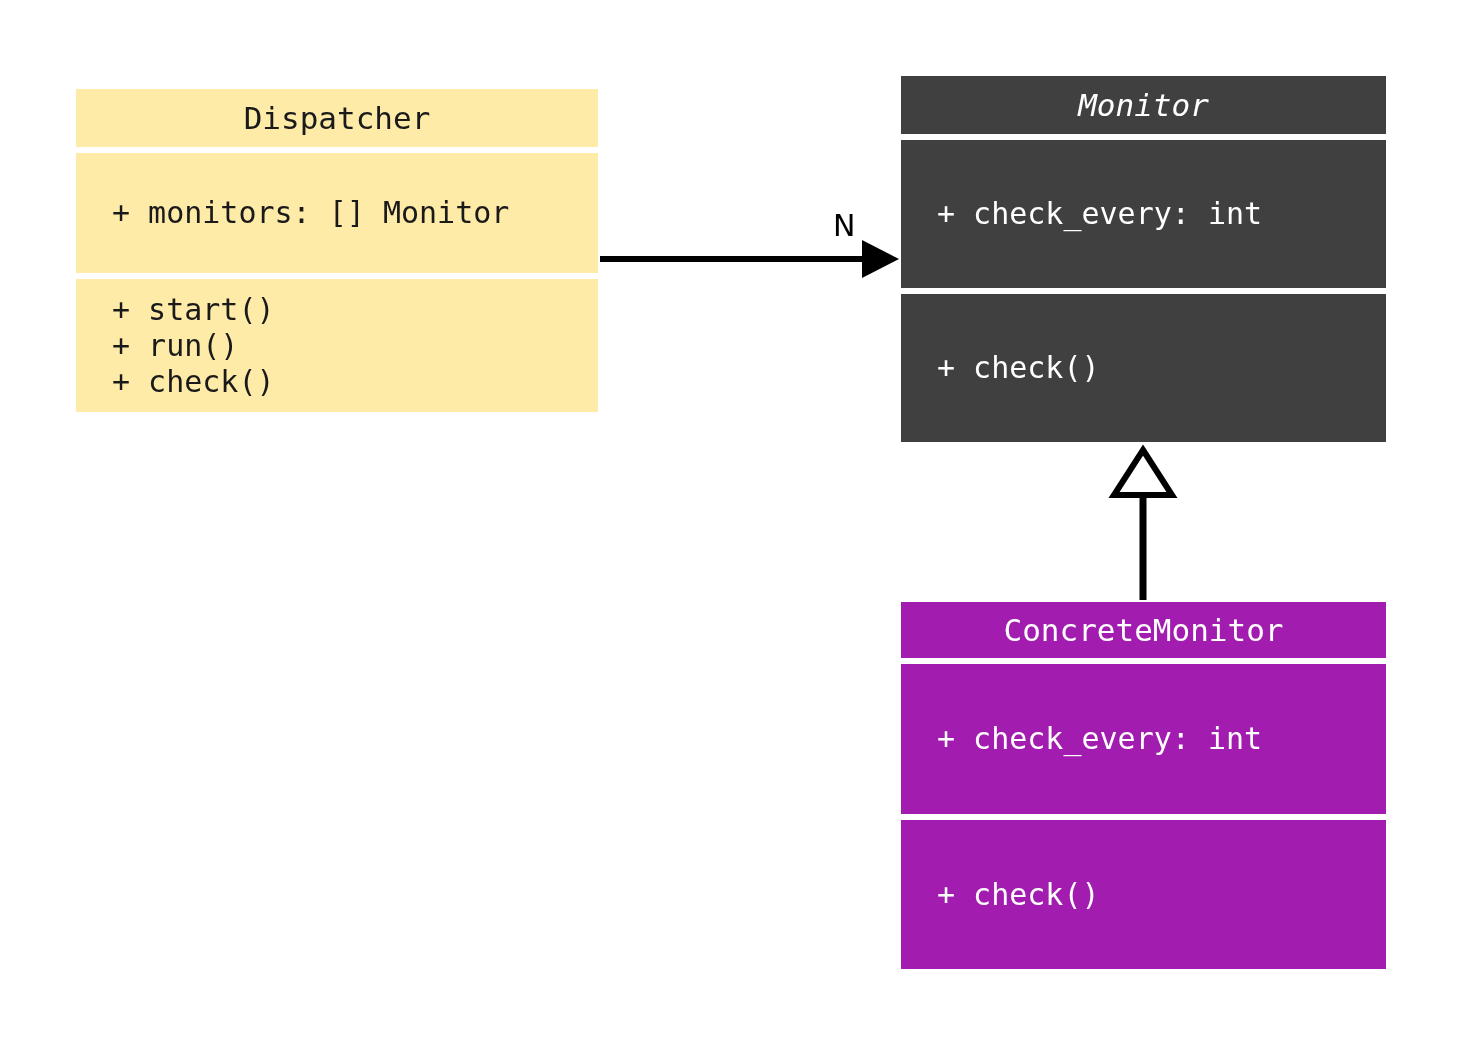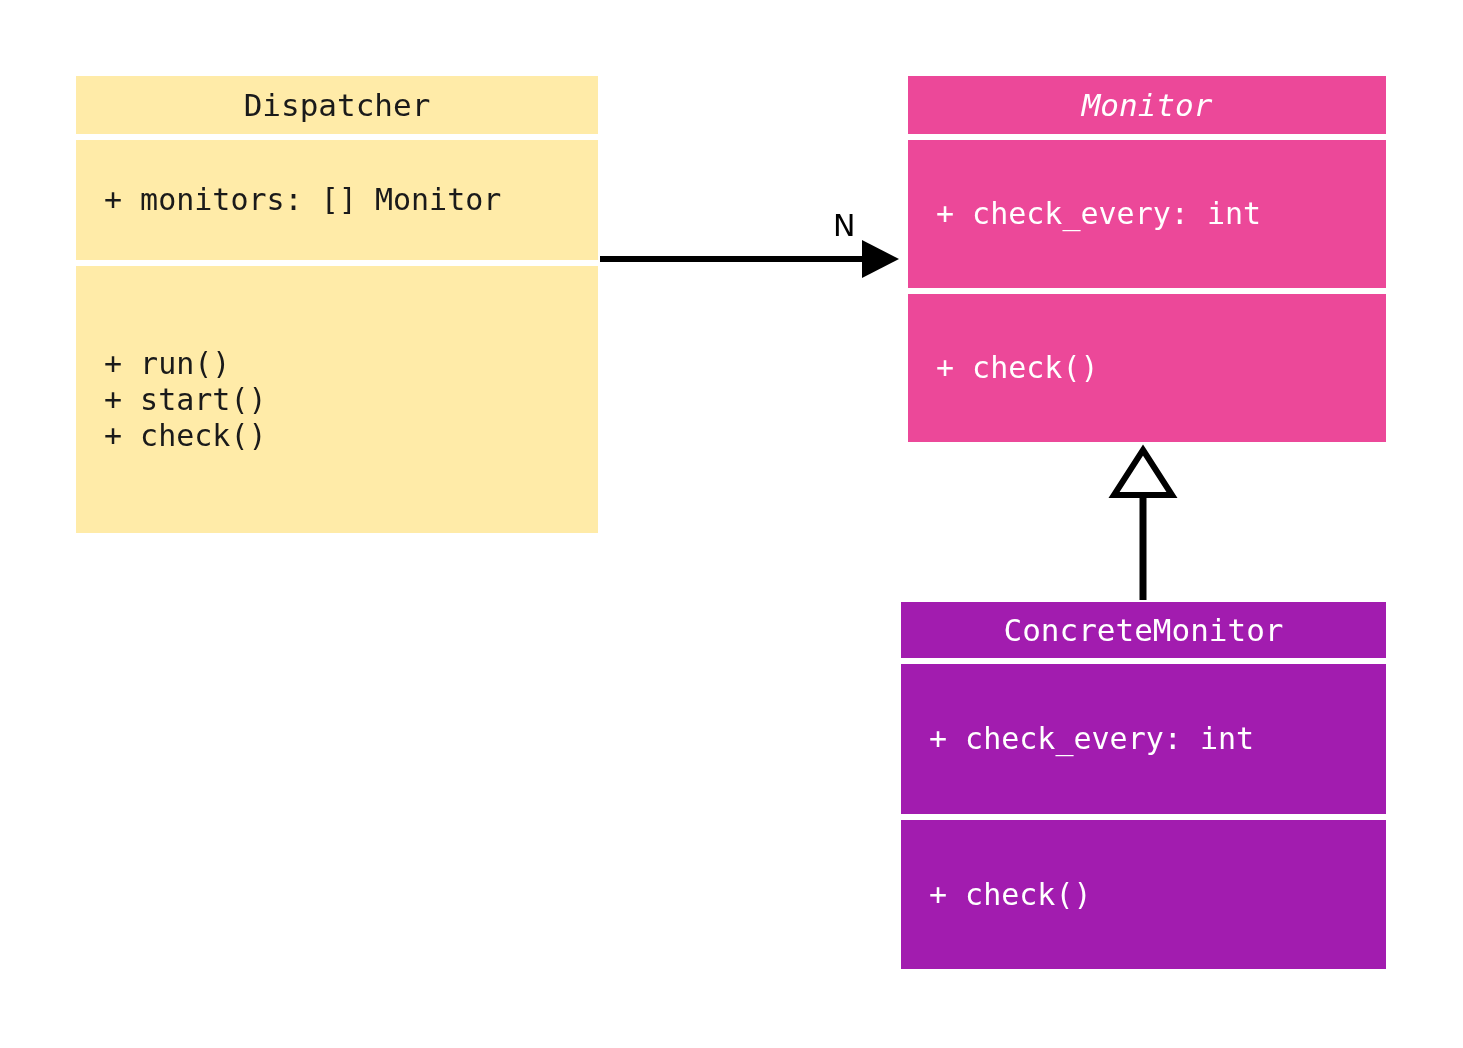--- a/index.html
+++ b/index.html
@@ -45,56 +45,56 @@
     justify-content: center;
     font-size: 31px;
     letter-spacing: 0px;
   }
 
   
   .compartment.members {
     display: flex;
     flex-direction: column;
     justify-content: center;
-    padding-left: 28px;
+    padding-left: 36px;
     font-size: 30px;
     line-height: 36px;
   }
 
   .member-line {
     white-space: pre;
   }
 
   
   .comp-gap {
     height: 6px;
     background: #ffffff;
     flex: 0 0 auto;
   }
 
   
   #class-dispatcher {
     left: 76px;
-    top: 76px;
+    top: 89px;
     width: 522px;
-    height: 457px;
+    height: 323px;
   }
   #class-dispatcher .compartment { background: #ffeba8; color: #1a1a1a; }
   #class-dispatcher .compartment.title { height: 58px; }
   #class-dispatcher .comp-attributes { height: 120px; }
   #class-dispatcher .comp-operations { flex: 1 1 auto; }
 
   
   #class-monitor {
     left: 901px;
     top: 76px;
     width: 485px;
     height: 366px;
   }
-  #class-monitor .compartment { background: #ec4899; color: #ffffff; margin-left: 7px; }
+  #class-monitor .compartment { background: #404040; color: #ffffff; }
   #class-monitor .compartment.title { height: 58px; font-style: italic; }
   #class-monitor .comp-attributes { height: 148px; }
   #class-monitor .comp-operations { flex: 1 1 auto; }
 
   
   #class-concretemonitor {
     left: 901px;
     top: 602px;
     width: 485px;
     height: 367px;
@@ -132,22 +132,22 @@
 <div id="diagram-canvas">
 
   <div class="uml-class" id="class-dispatcher">
     <div class="compartment title">Dispatcher</div>
     <div class="comp-gap"></div>
     <div class="compartment members comp-attributes">
       <div class="member-line">+ monitors: [] Monitor</div>
     </div>
     <div class="comp-gap"></div>
     <div class="compartment members comp-operations">
+      <div class="member-line">+ start()</div>
       <div class="member-line">+ run()</div>
-      <div class="member-line">+ start()</div>
       <div class="member-line">+ check()</div>
     </div>
   </div>
 
   <div class="uml-class" id="class-monitor">
     <div class="compartment title">Monitor</div>
     <div class="comp-gap"></div>
     <div class="compartment members comp-attributes">
       <div class="member-line">+ check_every: int</div>
     </div>

